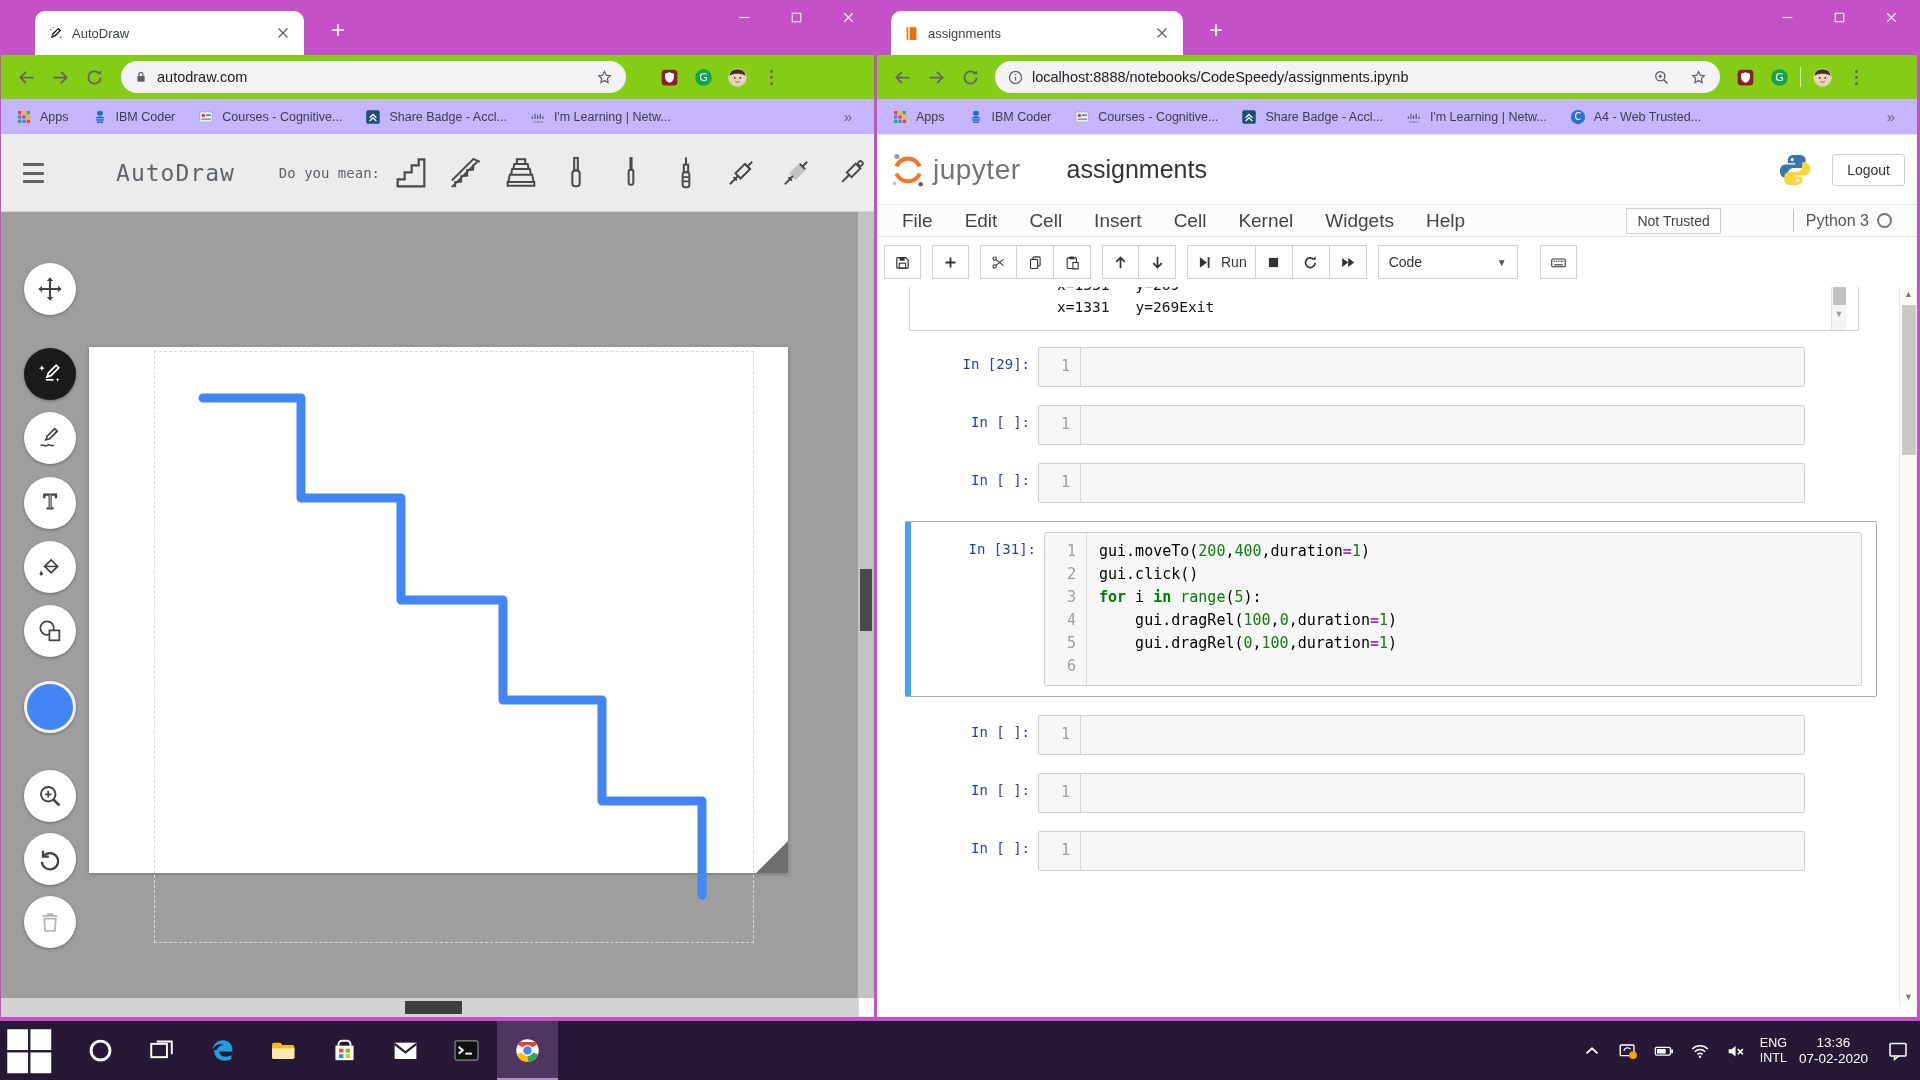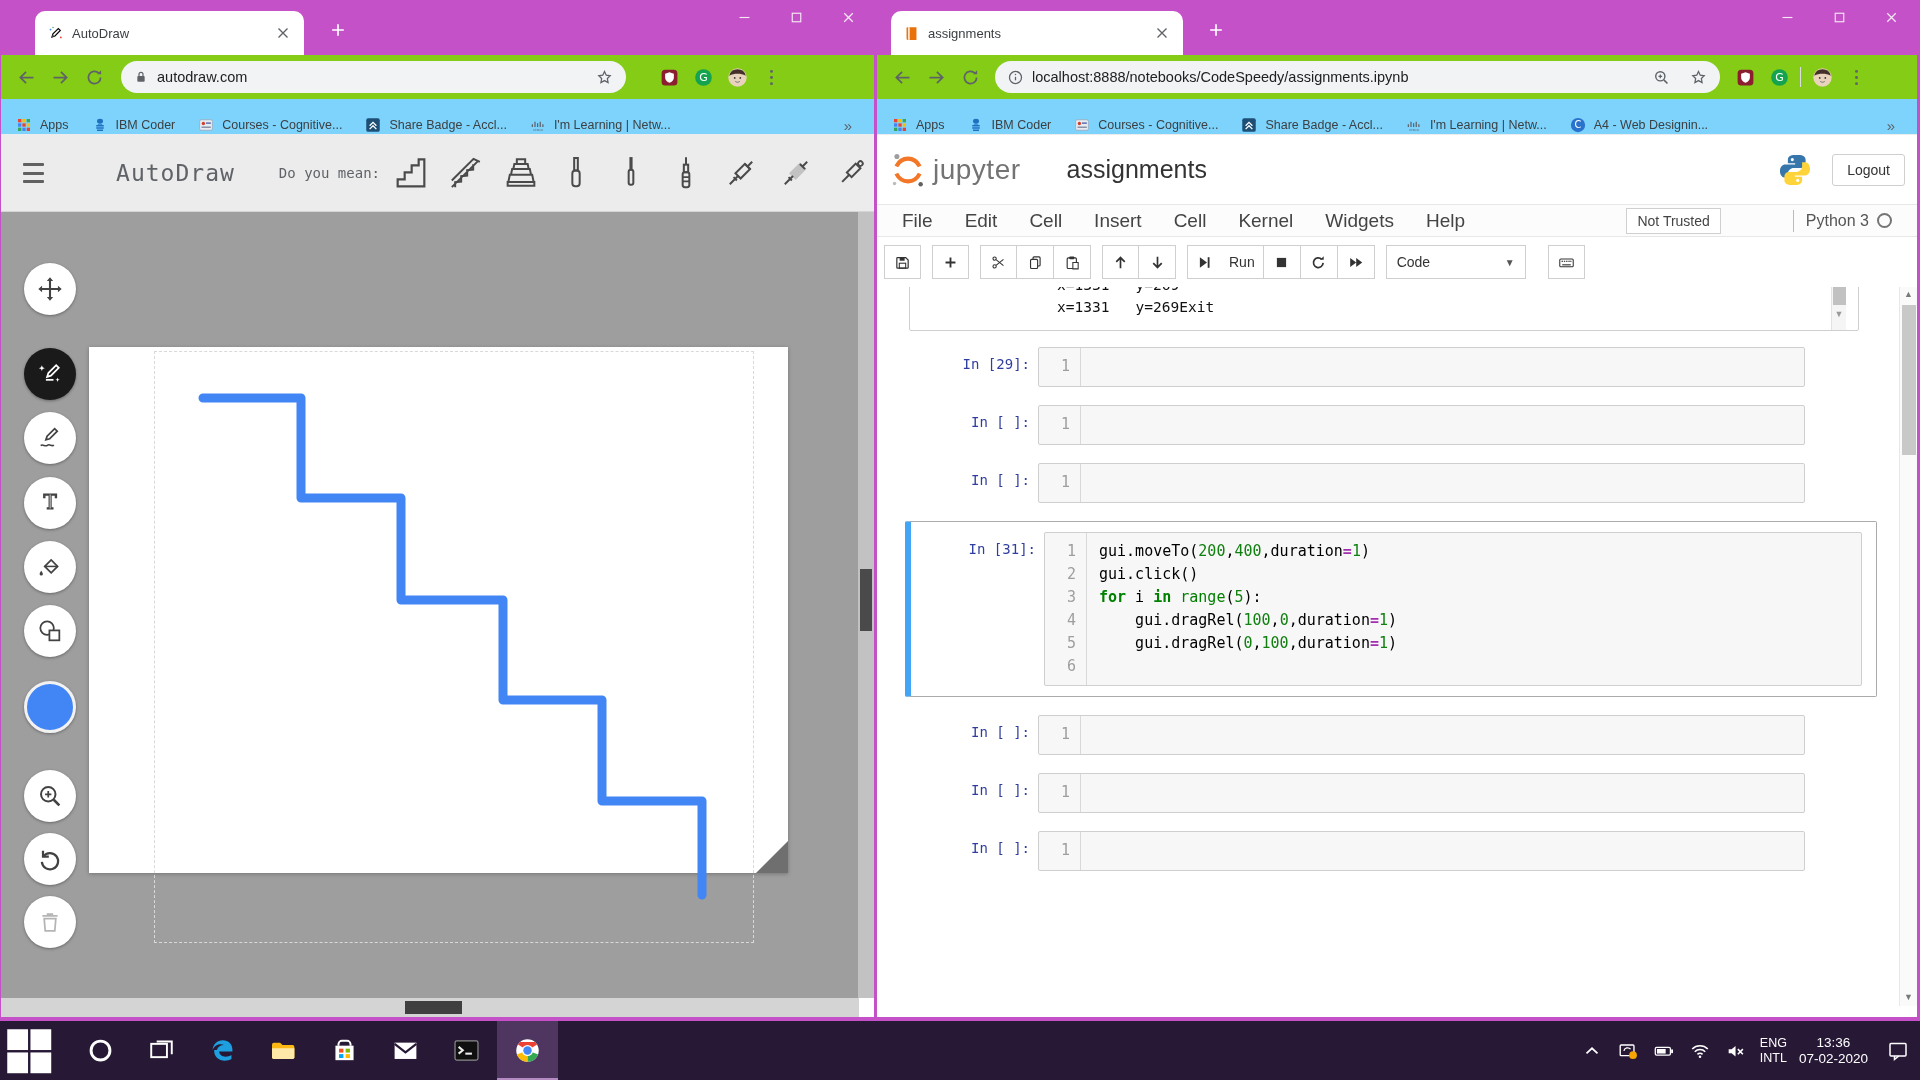--- a/index.html
+++ b/index.html
@@ -13,21 +13,21 @@
   .tab{position:absolute;bottom:0;height:44px;background:#fff;border-radius:10px 10px 0 0;display:flex;align-items:center;padding:0 12px;gap:8px}
   .tab-title{font-size:13px;color:#3c4043;flex:1;white-space:nowrap;overflow:hidden}
   .tab-close{color:#5f6368;width:18px;height:18px}
   .newtab{position:absolute;bottom:12px;width:26px;height:26px;color:#fff;display:flex;align-items:center;justify-content:center}
   .wcontrols{position:absolute;top:0;right:0;height:34px;display:flex}
   .wc{width:56px;height:34px;display:flex;align-items:center;justify-content:center;color:#f4e4f4}
   .navbar{height:44px;background:#84cc16;display:flex;align-items:center;padding:0 8px}
   .nav-ic{width:34px;height:34px;border-radius:50%;display:flex;align-items:center;justify-content:center;color:#5f6368;flex:0 0 auto}
   .pill{height:32px;background:#f1f3f4;border-radius:16px;display:flex;align-items:center;padding:0 12px;gap:8px}
   .url{font-size:14.5px;color:#202124;white-space:nowrap;flex:1}
-  .bookmarks{height:36px;background:#7dd3fc;display:flex;align-items:flex-end;padding:0 14px;gap:22px;border-bottom:1px solid #ececec}
+  .bookmarks{height:36px;background:#c4b5fd;display:flex;align-items:center;padding:0 14px;gap:22px;border-bottom:1px solid #ececec}
   .bm{display:flex;align-items:center;gap:7px;white-space:nowrap}
   .bm-l{font-size:12.5px;color:#3c4043}
   .bm-ov{font-size:15px;color:#5f6368;margin-left:auto;padding-right:8px}
   .icon{display:inline-flex;align-items:center;justify-content:center;flex:0 0 auto}
   .icon svg{width:100%;height:100%;display:block}
   
   .ad-header{height:77px;background:#ececec;border-bottom:1px solid #d5d5d5;display:flex;align-items:center;overflow:hidden;position:relative}
   .ad-logo{font-family:"DejaVu Sans Mono",monospace;font-size:23px;color:#5f6368;letter-spacing:1px;margin-left:72px}
   .ad-hint{font-family:"DejaVu Sans Mono",monospace;font-size:14px;color:#5f6368;margin-left:44px;white-space:nowrap}
   .sugg-row{display:flex;gap:9px;margin-left:8px}
@@ -52,21 +52,21 @@
   .jp-menubar{height:33px;display:flex;align-items:center;padding:0 25px;gap:32px;background:#fcfcfc;border-top:1px solid #e7e7e7;border-bottom:1px solid #e7e7e7}
   .jp-menu{font-size:19px;color:#444;white-space:nowrap}
   .trust{margin-left:auto;border:1px solid #cfcfcf;padding:4px 10px;font-size:14px;color:#444;background:#fff}
   .jp-kernel{display:flex;align-items:center;gap:8px;margin-left:40px;font-size:16px;color:#555}
   .jp-kernel .sep{width:1px;height:22px;background:#bbb;margin-right:4px}
   .kcirc{width:15px;height:15px;border:2px solid #757575;border-radius:50%}
   .jp-toolbar{height:50px;display:flex;align-items:center;padding:0 7px;background:#fff}
   .tbtn{height:34px;min-width:37px;background:#fff;border:1px solid #cfcfcf;display:flex;align-items:center;justify-content:center;color:#333;padding:0 8px}
   .tgroup{display:flex;margin-right:11px}
   .tgroup .tbtn + .tbtn{border-left:none}
-  .tbtn.run{gap:16px;font-size:14px}
+  .tbtn.run{gap:8px;font-size:14px}
   .tsel{height:34px;width:140px;border:1px solid #cfcfcf;background:#fff;display:flex;align-items:center;padding:0 10px;font-size:14px;color:#333;margin-right:22px}
   .tsel .car{margin-left:auto;font-size:10px;color:#555}
   .notebook{position:relative;height:719px;background:#fff;overflow:hidden;padding-top:0}
   .outbox{position:relative;margin:-4px 0 0 32px;width:950px;height:48px;background:#fff;border:1px solid #cfcfcf;border-radius:2px;overflow:hidden}
   .outtxt{margin:-10px 0 0 147px;font-family:"DejaVu Sans Mono",monospace;font-size:14.5px;line-height:22px;color:#111;white-space:pre}
   .oscroll{position:absolute;right:12px;top:0;width:15px;height:46px;background:#f5f5f5;border-left:1px solid #e2e2e2}
   .oscroll .thumb{width:13px;height:20px;background:#c1c1c1;margin:1px auto 0}
   .oscroll .dn{text-align:center;color:#9a9a9a;font-size:9px;margin-top:4px}
   .cells{margin-top:16px}
   .cell{display:flex;margin:0 0 18px 28px;align-items:flex-start}
@@ -604,21 +604,21 @@
           </span>
           <span class="bm-l">I'm Learning | Netw...</span>
         </span>
         <span class="bm">
           <span class="icon" style="width:18px;height:18px;">
             <svg viewBox="0 0 24 24" xmlns="http://www.w3.org/2000/svg">
               <circle cx="12" cy="12" r="9.5" fill="#2a73cc"></circle>
               <text x="12" y="16.5" font-size="13" fill="#fff" text-anchor="middle" font-family="DejaVu Sans">C</text>
             </svg>
           </span>
-          <span class="bm-l">A4 - Web Designin...</span>
+          <span class="bm-l">A4 - Web Trusted...</span>
         </span>
         <span class="bm-ov">»</span>
       </div>
 
     <div class="jp-header">
       <span class="icon" style="width:38px;height:42px" id="jp-logo">
           <svg viewBox="0 0 24 24" xmlns="http://www.w3.org/2000/svg">
             <circle cx="5" cy="3.5" r="1.6" fill="#9e9e9e"></circle>
             <circle cx="20" cy="21" r="1.4" fill="#616161"></circle>
             <circle cx="3.5" cy="20.5" r="1.1" fill="#bdbdbd"></circle>

